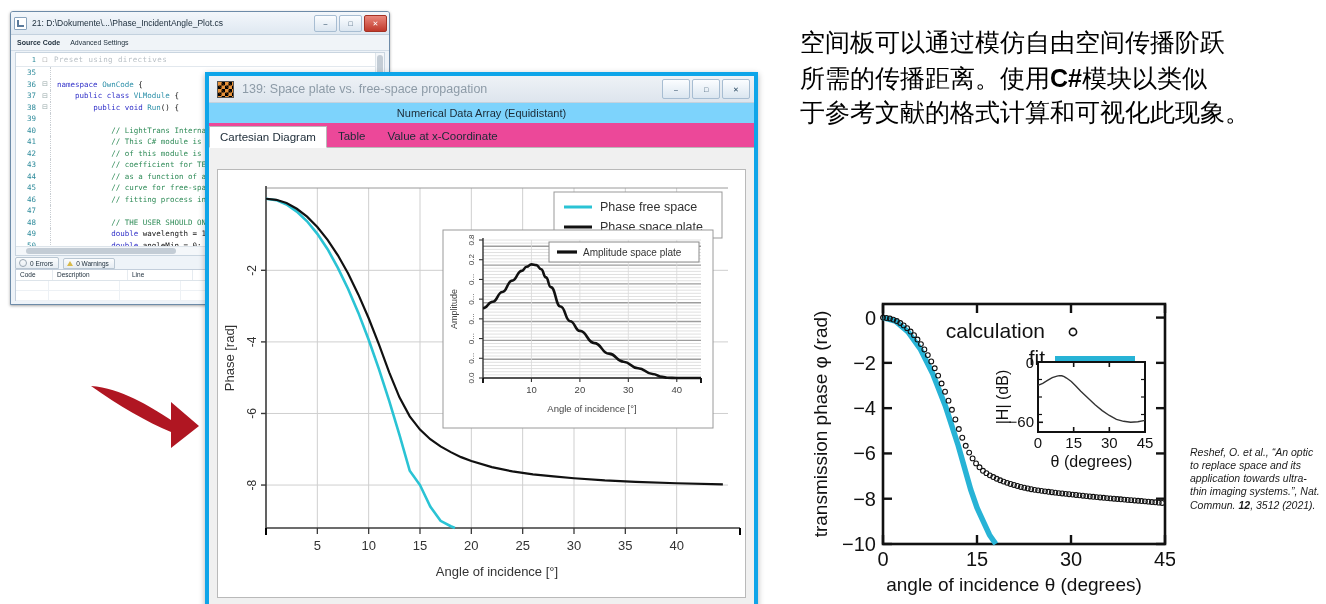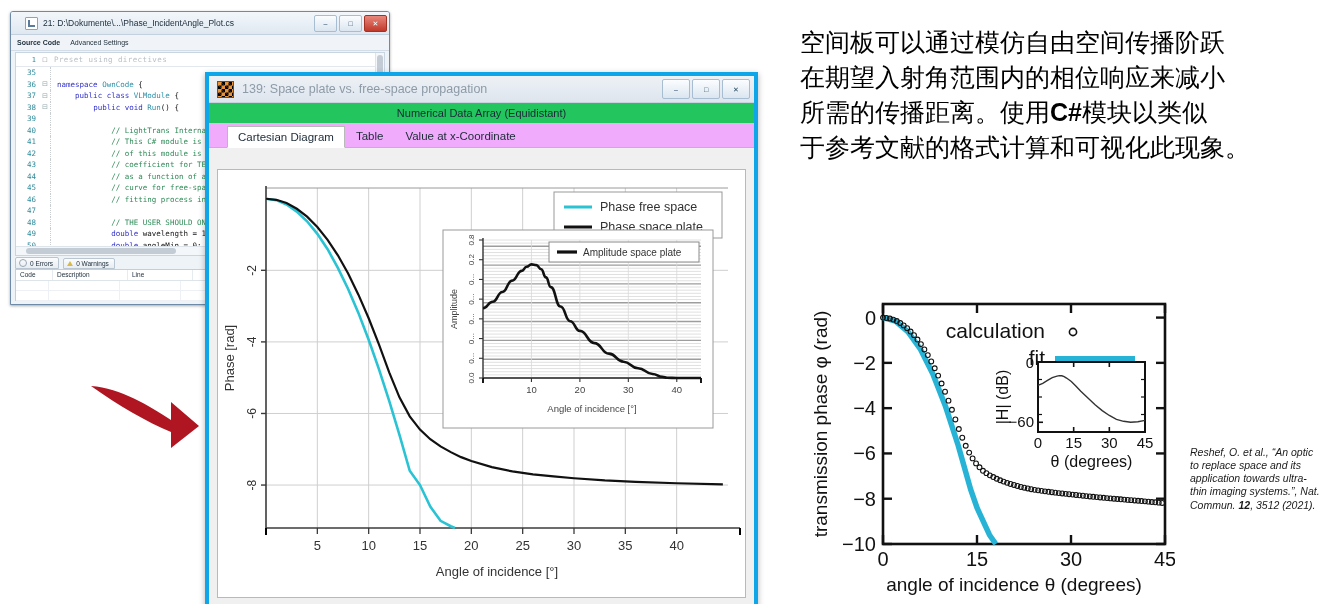--- a/index.html
+++ b/index.html
@@ -14,21 +14,21 @@
   
   #code-window{
     left:10px;top:11px;width:378px;height:292px;
     background:#eef3f8;border:1px solid #6d8ba8;
     box-shadow:0 1px 3px rgba(0,0,0,.35);
     border-radius:3px 3px 0 0;
   }
   #code-titlebar{
     height:22px;background:linear-gradient(#f3f7fb,#dfe8f1);
     border-bottom:1px solid #c3d1de;display:flex;align-items:center;
-    padding:0 2px 0 14px;border-radius:2px 2px 0 0;
+    padding:0 2px 0 3px;border-radius:2px 2px 0 0;
   }
   #code-titlebar .tw-icon{
     width:11px;height:11px;border:1px solid #8aa4bd;background:#fff;
     margin-right:5px;position:relative;flex:none;border-radius:1px;
   }
   #code-titlebar .tw-icon:after{
     content:"";position:absolute;left:2px;top:2px;width:5px;height:5px;
     border-left:2px solid #5b7b9c;border-bottom:2px solid #5b7b9c;
   }
   #code-title{
@@ -112,25 +112,25 @@
     background:
       linear-gradient(45deg,#000 25%,transparent 25%,transparent 75%,#000 75%),
       linear-gradient(45deg,#000 25%,transparent 25%,transparent 75%,#000 75%),
       #e8923a;
     background-size:7px 7px;background-position:0 0,3.5px 3.5px;
     border:1px solid #555;}
   #plot-title{font-size:12.5px;color:#8d9ba7;white-space:nowrap;flex:1;}
   #plot-titlebar .winbtn{width:26px;height:18px;}
   #plot-subtitle{
     height:20px;display:flex;align-items:center;justify-content:center;
-    font-size:11px;color:#1b2a36;background:#22c55e;
+    font-size:11px;color:#1b2a36;background:#7dd3fc;
   }
   #plot-tabs{
-    display:flex;align-items:flex-end;height:24px;padding-left:18px;
-    background:#f0abfc;border-bottom:1px solid #b9b9b9;
+    display:flex;align-items:flex-end;height:24px;padding-left:0;
+    background:#ec4899;border-bottom:1px solid #b9b9b9;
   }
   .ptab{font-size:11.5px;color:#1b2a36;padding:4px 10px 4px 10px;
     border:1px solid transparent;}
   .ptab.active{background:#ffffff;border:1px solid #b9b9b9;border-bottom:1px solid #ffffff;
     margin-bottom:-1px;font-weight:normal;}
   #plot-canvas{
     position:absolute;left:8px;top:93px;right:8px;bottom:8px;
     background:#ffffff;border:1px solid #b9b9b9;
   }
 
@@ -494,21 +494,20 @@
         <path d="M265 138.18823529411765 C269.84444444444443 138.18823529411765,269.84444444444443 131.69411764705882,274.68888888888887 131.69411764705882 C279.5333333333333 131.69411764705882,279.5333333333333 121.95294117647059,284.3777777777778 121.95294117647059 C289.22222222222223 121.95294117647059,289.22222222222223 110.58823529411764,294.06666666666666 110.58823529411764 C298.91111111111115 110.58823529411764,298.91111111111115 100.84705882352941,303.7555555555556 100.84705882352941 C306.1777777777778 100.84705882352941,306.1777777777778 96.78823529411763,308.6 96.78823529411763 C311.02222222222224 96.78823529411763,311.02222222222224 94.3529411764706,313.44444444444446 94.3529411764706 C315.8666666666667 94.3529411764706,315.8666666666667 95.16470588235295,318.2888888888889 95.16470588235295 C320.7111111111111 95.16470588235295,320.7111111111111 99.22352941176469,323.1333333333333 99.22352941176469 C325.55555555555554 99.22352941176469,325.55555555555554 107.34117647058824,327.97777777777776 107.34117647058824 C330.4 107.34117647058824,330.4 117.08235294117645,332.8222222222222 117.08235294117645 C337.66666666666663 117.08235294117645,337.66666666666663 136.56470588235294,342.5111111111111 136.56470588235294 C347.35555555555555 136.56470588235294,347.35555555555555 151.1764705882353,352.2 151.1764705882353 C357.0444444444445 151.1764705882353,357.0444444444445 160.91764705882352,361.8888888888889 160.91764705882352 C369.15555555555557 160.91764705882352,369.15555555555557 173.09411764705882,376.4222222222222 173.09411764705882 C383.68888888888887 173.09411764705882,383.68888888888887 183.64705882352942,390.9555555555555 183.64705882352942 C398.22222222222223 183.64705882352942,398.22222222222223 191.76470588235293,405.48888888888894 191.76470588235293 C412.7555555555556 191.76470588235293,412.7555555555556 198.25882352941176,420.02222222222224 198.25882352941176 C427.2888888888889 198.25882352941176,427.2888888888889 203.94117647058823,434.55555555555554 203.94117647058823 C439.4 203.94117647058823,439.4 206.70117647058822,444.2444444444444 206.70117647058822 C446.66666666666663 206.70117647058822,446.66666666666663 207.67529411764707,449.08888888888885 207.67529411764707 C453.9333333333333 207.67529411764707,453.9333333333333 208,458.77777777777777 208 C470.8888888888889 208,470.8888888888889 208,483 208" fill="none" stroke="#111111" stroke-width="2.6"></path>
         <rect x="331" y="72" width="150" height="20" fill="#fff" stroke="#8a8a8a"></rect>
         <line x1="339" x2="359" y1="82" y2="82" stroke="#111111" stroke-width="3.2"></line>
         <text x="365" y="86" fill="#333" font-size="10">Amplitude space plate</text>
       </svg>
   </div>
 </div>
 
 <div class="abs" id="cn-text">
   <div>空间板可以通过模仿自由空间传播阶跃</div>
-  <div>在期望入射角范围内的相位响应来减小</div>
   <div>所需的传播距离。使用<span class="lat">C#</span>模块以类似</div>
   <div>于参考文献的格式计算和可视化此现象。</div>
 </div>
 
 <svg class="abs" id="ref-figure" viewBox="0 0 370 305">
     <rect x="78" y="12" width="282" height="240" fill="#fff" stroke="#111" stroke-width="2.6"></rect>
     <line x1="78" x2="87" y1="25.58490566037736" y2="25.58490566037736" stroke="#111" stroke-width="2.4"></line>
     <line x1="351" x2="360" y1="25.58490566037736" y2="25.58490566037736" stroke="#111" stroke-width="2.4"></line>
     <text x="71" y="32.58490566037736" fill="#111" font-size="20" text-anchor="end">0</text>
     <line x1="78" x2="87" y1="70.86792452830187" y2="70.86792452830187" stroke="#111" stroke-width="2.4"></line>

